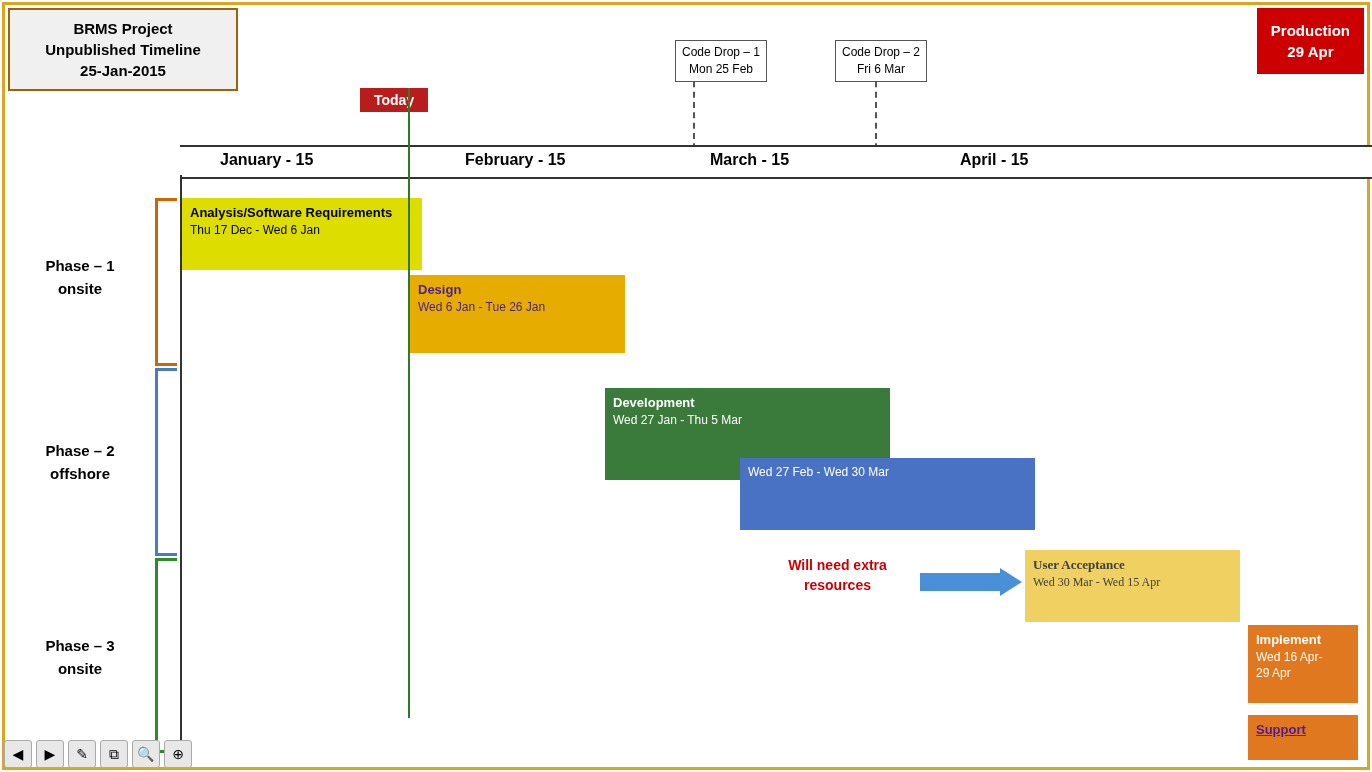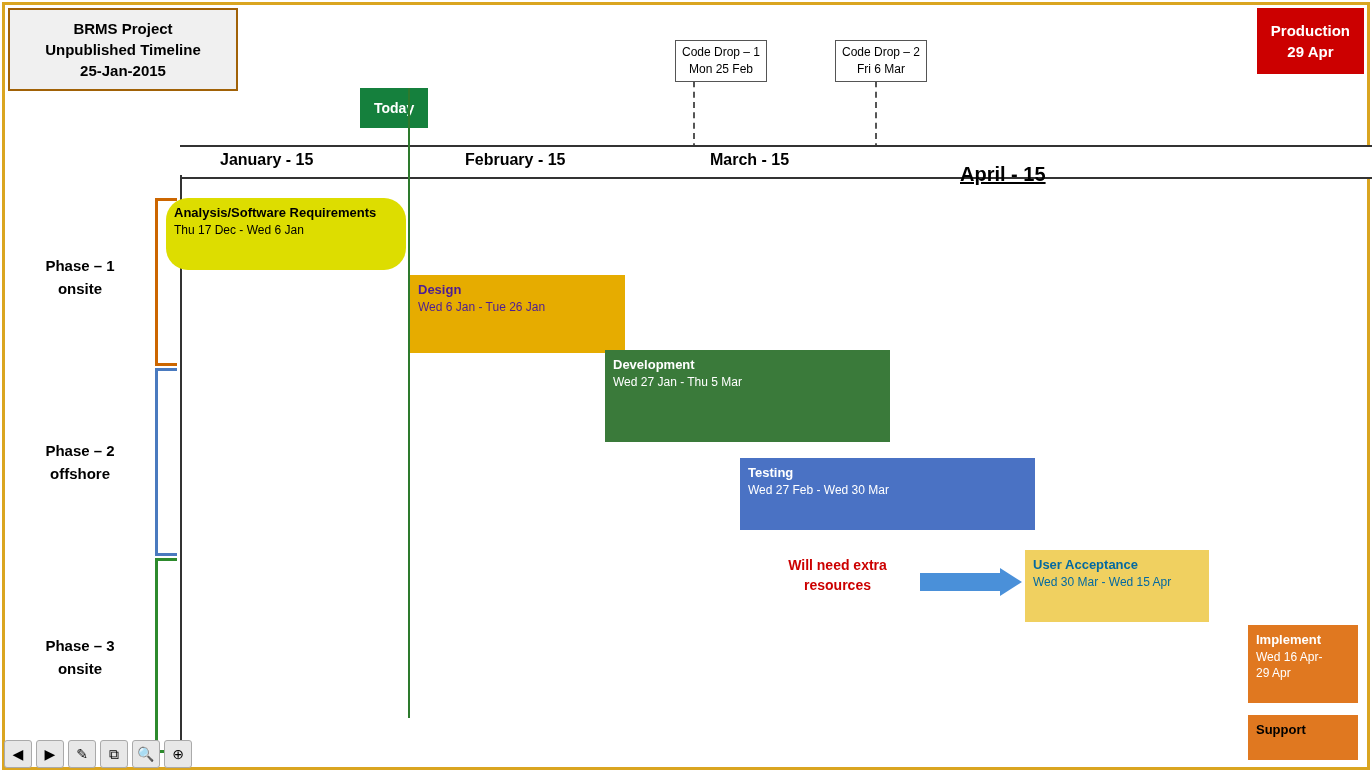--- a/index.html
+++ b/index.html
@@ -33,25 +33,25 @@
       top: 8px; right: 8px;
       background: #cc0000;
       color: #fff;
       font-weight: bold;
       font-size: 15px;
       text-align: center;
       padding: 12px 14px;
       line-height: 1.4;
     }
     .today-box {
-      background: #15803d;
+      background: #b91c1c;
       color: #fff;
       font-weight: bold;
       font-size: 14px;
-      padding: 12px 14px;
+      padding: 4px 14px;
       text-align: center;
     }
     .code-drop-box {
       border: 1px solid #555;
       padding: 3px 6px;
       background: #fff;
       font-size: 12px;
       text-align: center;
       line-height: 1.4;
     }
@@ -125,74 +125,73 @@
   <div class="code-drop-box">
     <span>Code Drop – 2</span><br>
     <span>Fri 6 Mar</span>
   </div>
 </div>
 
 <div style="position:absolute;top:145px;left:180px;right:0;height:34px;border-top:2px solid #333;border-bottom:2px solid #333;background:#fff;">
   <span style="position:absolute;left:40px;top:4px;font-size:16px;font-weight:bold;">January - 15</span>
   <span style="position:absolute;left:285px;top:4px;font-size:16px;font-weight:bold;">February - 15</span>
   <span style="position:absolute;left:530px;top:4px;font-size:16px;font-weight:bold;">March - 15</span>
-  <span style="position:absolute;left:780px;top:16px;font-size:20px;font-weight:bold;text-decoration:underline;">April - 15</span>
+  <span style="position:absolute;left:780px;top:4px;font-size:16px;font-weight:bold;">April - 15</span>
 </div>
 
 <div style="position:absolute;left:180px;top:175px;width:2px;background:#333;height:580px;"></div>
 
 <div style="position:absolute;left:155px;top:198px;width:22px;height:168px;border-left:3px solid #cc6600;border-top:3px solid #cc6600;border-bottom:3px solid #cc6600;"></div>
 <div style="position:absolute;left:10px;top:255px;font-size:15px;font-weight:bold;text-align:center;width:140px;line-height:1.5;">Phase – 1<br>onsite</div>
 
 <div style="position:absolute;left:155px;top:368px;width:22px;height:188px;border-left:3px solid #4a7abf;border-top:3px solid #4a7abf;border-bottom:3px solid #4a7abf;"></div>
 <div style="position:absolute;left:10px;top:440px;font-size:15px;font-weight:bold;text-align:center;width:140px;line-height:1.5;">Phase – 2<br>offshore</div>
 
 <div style="position:absolute;left:155px;top:558px;width:22px;height:195px;border-left:3px solid #2d8a2d;border-top:3px solid #2d8a2d;border-bottom:3px solid #2d8a2d;"></div>
 <div style="position:absolute;left:10px;top:635px;font-size:15px;font-weight:bold;text-align:center;width:140px;line-height:1.5;">Phase – 3<br>onsite</div>
 
-<div class="gantt-bar" style="left:166px;top:198px;width:240px;height:72px;background:#dddd00;color:#000;border-radius:22px;">
+<div class="gantt-bar" style="left:182px;top:198px;width:240px;height:72px;background:#dddd00;color:#000;">
   <div style="font-weight:bold;font-size:13px;">Analysis/Software Requirements</div>
   <div style="font-size:12px;font-weight:normal;">Thu 17 Dec - Wed 6 Jan</div>
 </div>
 
 <div class="gantt-bar" style="left:410px;top:275px;width:215px;height:78px;background:#e6ac00;color:#4c1d95;">
   <div style="font-weight:bold;font-size:13px;">Design</div>
   <div style="font-size:12px;font-weight:normal;">Wed 6 Jan - Tue 26 Jan</div>
 </div>
 
-<div class="gantt-bar" style="left:605px;top:350px;width:285px;height:92px;background:#3a7a3a;color:#fff;">
+<div class="gantt-bar" style="left:605px;top:388px;width:285px;height:92px;background:#3a7a3a;color:#fff;">
   <div style="font-weight:bold;font-size:13px;">Development</div>
   <div style="font-size:12px;font-weight:normal;">Wed 27 Jan - Thu 5 Mar</div>
 </div>
 
 <div class="gantt-bar" style="left:740px;top:458px;width:295px;height:72px;background:#4a72c4;color:#fff;">
-  <div style="font-weight:bold;font-size:13px;">Testing</div>
   <div style="font-size:12px;font-weight:normal;">Wed 27 Feb - Wed 30 Mar</div>
 </div>
 
 <div style="position:absolute;left:760px;top:556px;font-size:14px;font-weight:bold;color:#cc0000;text-align:center;width:155px;line-height:1.4;">
   Will need extra<br>resources
 </div>
 
 <div style="position:absolute;left:920px;top:568px;display:flex;align-items:center;">
   <div style="width:80px;height:18px;background:#4a90d9;"></div>
   <div style="width:0;height:0;border-top:14px solid transparent;border-bottom:14px solid transparent;border-left:22px solid #4a90d9;"></div>
 </div>
 
-<div class="gantt-bar" style="left:1025px;top:550px;width:184px;height:72px;background:#f0d060;color:#0369a1;">
+<div class="gantt-bar" style="left:1025px;top:550px;width:215px;height:72px;background:#f0d060;color:#404040;font-family:Liberation Serif, serif;">
   <div style="font-weight:bold;font-size:13px;">User Acceptance</div>
   <div style="font-size:12px;font-weight:normal;">Wed 30 Mar - Wed 15 Apr</div>
 </div>
 
 <div class="gantt-bar" style="left:1248px;top:625px;width:110px;height:78px;background:#e07820;color:#fff;">
   <div style="font-weight:bold;font-size:13px;">Implement</div>
   <div style="font-size:12px;font-weight:normal;">Wed 16 Apr-<br>29 Apr</div>
 </div>
 
-<div class="gantt-bar" style="left:1248px;top:715px;width:110px;height:45px;background:#e07820;color:#000000;">
+<div class="gantt-bar" style="left:1248px;top:715px;width:110px;height:45px;background:#e07820;color:#4c1d95;text-decoration:underline;">
   <div style="font-weight:bold;font-size:13px;">Support</div>
 </div>
 
 <div class="toolbar">
   <div class="toolbar-btn">◀</div>
   <div class="toolbar-btn">▶</div>
   <div class="toolbar-btn">✎</div>
   <div class="toolbar-btn">⧉</div>
   <div class="toolbar-btn">🔍</div>
   <div class="toolbar-btn">⊕</div>

